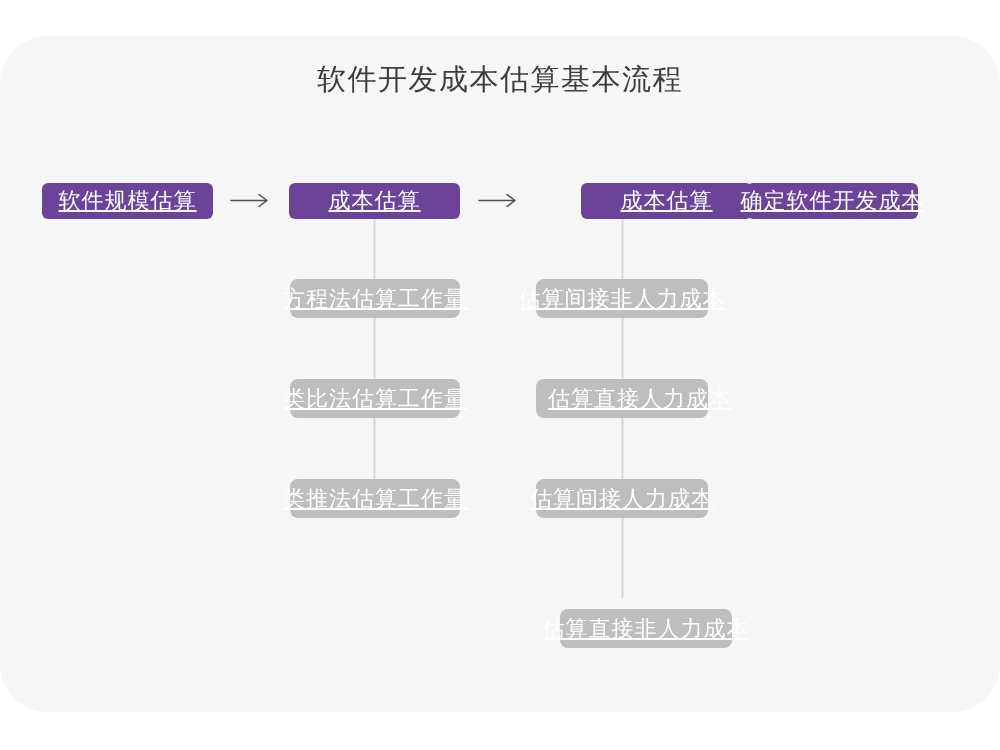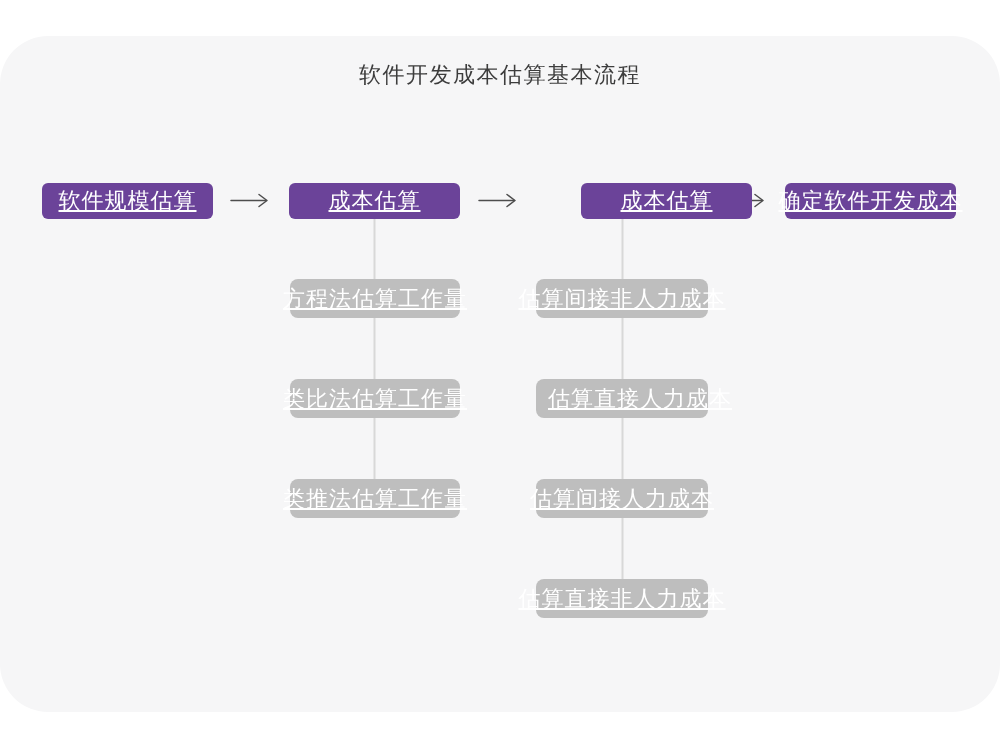--- a/index.html
+++ b/index.html
@@ -24,21 +24,21 @@
     background: #F6F6F7;
     border-radius: 48px;
   }
   .title {
     position: absolute;
     left: 0;
     top: 60px;
     width: 1000px;
     margin: 0;
     text-align: center;
-    font-size: 22px;
+    font-size: 29px;
     font-weight: 400;
     letter-spacing: 1.5px;
     color: #3D3D3D;
   }
   .connectors {
     position: absolute;
     left: 0;
     top: 0;
     width: 1000px;
     height: 750px;
@@ -96,23 +96,23 @@
       <polyline points="755,194.5 763,200.5 755,206.5"></polyline>
     </g>
 
     <line x1="374.5" y1="219" x2="374.5" y2="498" stroke="#D8D8D8" stroke-width="2"></line>
     <line x1="622.5" y1="219" x2="622.5" y2="598" stroke="#D8D8D8" stroke-width="2"></line>
   </svg>
 
   <div class="node main" style="left:42px;">软件规模估算</div>
   <div class="node main" style="left:289px;">成本估算</div>
   <div class="node main" style="left:537px;margin-left:44px;">成本估算</div>
-  <div class="node main" style="left:785px;">确定软件开发成本</div>
+  <div class="node main" style="left:747px;">确定软件开发成本</div>
 
   <div class="node sub left-col" style="top:279px;">方程法估算工作量</div>
   <div class="node sub left-col" style="top:379px;">类比法估算工作量</div>
   <div class="node sub left-col" style="top:479px;">类推法估算工作量</div>
 
   <div class="node sub right-col" style="top:279px;">估算间接非人力成本</div>
   <div class="node sub right-col" style="top:379px;padding-left:36px;">估算直接人力成本</div>
   <div class="node sub right-col" style="top:479px;">估算间接人力成本</div>
-  <div class="node sub right-col" style="top:579px;">估算直接非人力成本</div>
+  <div class="node sub right-col" style="top:609px;margin-left:24px;">估算直接非人力成本</div>
 </div>
 
 </body></html>

